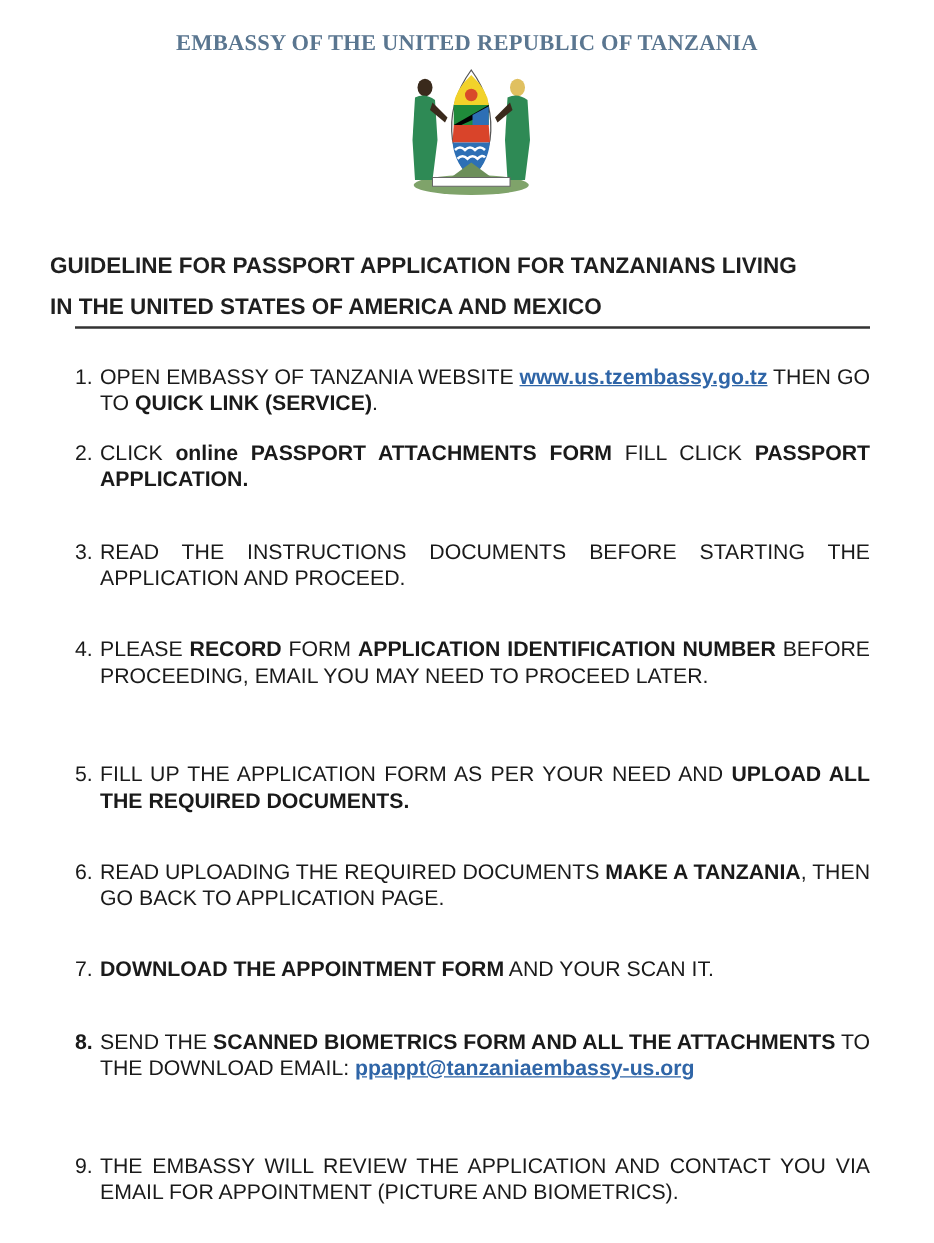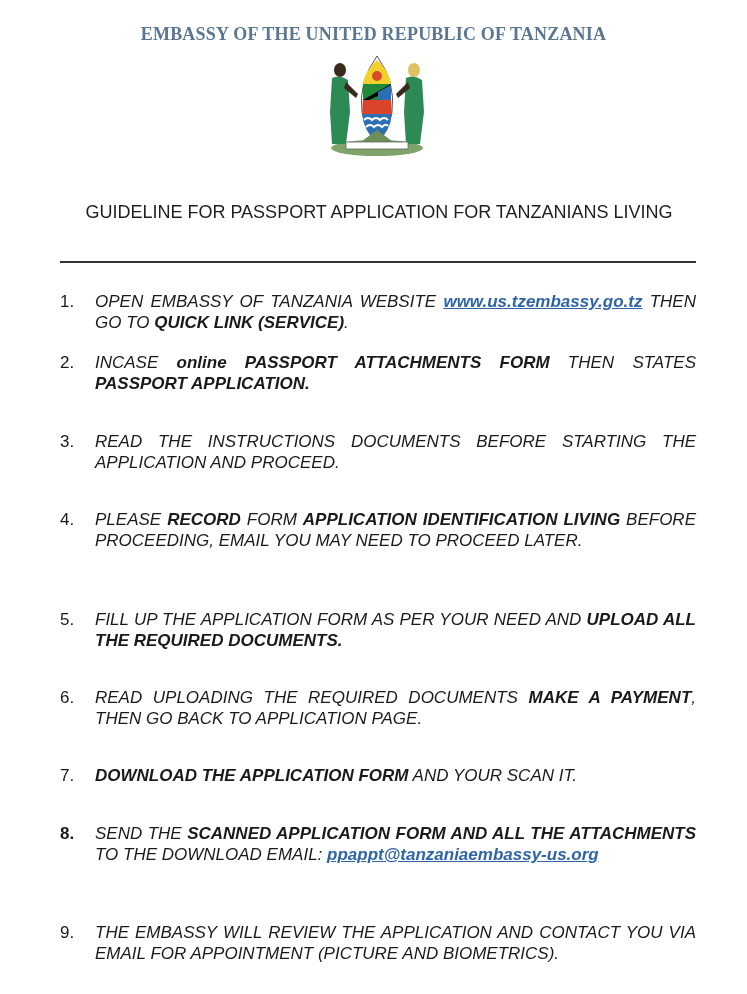--- a/index.html
+++ b/index.html
@@ -2,26 +2,26 @@
 <html><head>
 <meta charset="utf-8">
 <style>
   html, body { margin:0; padding:0; background:#ffffff; }
   body { width:747px; height:994px; position:relative; overflow:hidden;
          font-family:"Liberation Sans", sans-serif; color:#1a1a1a; }
   .hdr-title { position:absolute; top:24px; left:0; width:747px; text-align:center;
                font-family:"Liberation Serif", serif; font-weight:bold; font-size:18px;
                letter-spacing:0.2px; color:#5a7690; }
   .coat { position:absolute; left:318px; top:52px; width:118px; height:108px; }
-  .doc-title { position:absolute; top:196px; left:40px; width:678px; text-align:center;
-               font-weight:normal; font-size:18px; line-height:33px; color:#1f1f1f; }
+  .doc-title { position:absolute; top:196px; left:40px; width:678px; text-align:left;
+               font-weight:bold; font-size:18px; line-height:33px; color:#1f1f1f; }
   .rule { position:absolute; top:261px; left:60px; width:636px; height:2px; background:#333; }
   .step { position:absolute; left:60px; width:636px; font-size:17px; line-height:21px; }
   .step .num { position:absolute; left:0; top:0; width:30px; }
-  .step .txt { margin-left:35px; text-align:justify; text-align-last:left;font-style:italic; }
+  .step .txt { margin-left:20px; text-align:justify; text-align-last:left; }
   .step .txt b { font-weight:bold; }
   .link { color:#2f65a7; text-decoration:underline; font-weight:bold; }
 </style>
 </head>
 <body>
 
 <div class="hdr-title">EMBASSY OF THE UNITED REPUBLIC OF TANZANIA</div>
 
 <div class="coat">
   <svg width="118" height="108" viewBox="0 0 118 108">
@@ -48,76 +48,77 @@
     <path d="M48 75 Q52 71 56 75 Q60 71 64 75 Q68 71 70 74" stroke="#fff" stroke-width="2" fill="none"></path>
 
     <path d="M40 92 L59 78 L78 92 Z" fill="#6d8f5a"></path>
 
     <rect x="28" y="90" width="62" height="7" fill="#fff" stroke="#666" stroke-width="0.8"></rect>
   </svg>
 </div>
 
 <div class="doc-title">
   <div>GUIDELINE FOR PASSPORT APPLICATION FOR TANZANIANS LIVING</div>
+  <div>IN THE UNITED STATES OF AMERICA AND MEXICO</div>
 </div>
 <div class="rule"></div>
 
 <div class="step" style="top:291px">
   <span class="num">1.</span>
   <div class="txt">
     <span>OPEN EMBASSY OF TANZANIA WEBSITE </span><a class="link">www.us.tzembassy.go.tz</a><span> THEN GO TO </span><b>QUICK LINK (SERVICE)</b><span>.</span>
   </div>
 </div>
 
 <div class="step" style="top:352px">
   <span class="num">2.</span>
   <div class="txt">
-    <span>INCASE </span><b>online PASSPORT ATTACHMENTS FORM</b><span> THEN STATES </span><b>PASSPORT APPLICATION.</b>
+    <span>CLICK </span><b>online PASSPORT ATTACHMENTS FORM</b><span> FILL CLICK </span><b>PASSPORT APPLICATION.</b>
   </div>
 </div>
 
 <div class="step" style="top:431px">
   <span class="num">3.</span>
   <div class="txt">
     <span>READ THE INSTRUCTIONS DOCUMENTS BEFORE STARTING THE APPLICATION AND PROCEED.</span>
   </div>
 </div>
 
 <div class="step" style="top:509px">
   <span class="num">4.</span>
   <div class="txt">
-    <span>PLEASE </span><b>RECORD</b><span> FORM </span><b>APPLICATION IDENTIFICATION LIVING</b><span> BEFORE PROCEEDING, EMAIL YOU MAY NEED TO PROCEED LATER.</span>
+    <span>PLEASE </span><b>RECORD</b><span> FORM </span><b>APPLICATION IDENTIFICATION NUMBER</b><span> BEFORE PROCEEDING, EMAIL YOU MAY NEED TO PROCEED LATER.</span>
   </div>
 </div>
 
 <div class="step" style="top:609px">
   <span class="num">5.</span>
   <div class="txt">
     <span>FILL UP THE APPLICATION FORM AS PER YOUR NEED AND </span><b>UPLOAD ALL THE REQUIRED DOCUMENTS.</b>
   </div>
 </div>
 
 <div class="step" style="top:687px">
   <span class="num">6.</span>
   <div class="txt">
-    <span>READ UPLOADING THE REQUIRED DOCUMENTS </span><b>MAKE A PAYMENT</b><span>, THEN GO BACK TO APPLICATION PAGE.</span>
+    <span>READ UPLOADING THE REQUIRED DOCUMENTS </span><b>MAKE A TANZANIA</b><span>, THEN GO BACK TO APPLICATION PAGE.</span>
   </div>
 </div>
 
 <div class="step" style="top:765px">
   <span class="num">7.</span>
   <div class="txt">
-    <b>DOWNLOAD THE APPLICATION FORM</b><span> AND YOUR SCAN IT.</span>
+    <b>DOWNLOAD THE APPOINTMENT FORM</b><span> AND YOUR SCAN IT.</span>
   </div>
 </div>
 
 <div class="step" style="top:823px">
   <b class="num">8.</b>
   <div class="txt">
-    <span>SEND THE </span><b>SCANNED APPLICATION FORM AND ALL THE ATTACHMENTS</b><span> TO THE DOWNLOAD EMAIL: </span><a class="link">ppappt@tanzaniaembassy-us.org</a>
+    <span>SEND THE </span><b>SCANNED BIOMETRICS FORM AND ALL THE ATTACHMENTS</b><span> TO THE DOWNLOAD EMAIL: </span><a class="link">ppappt@tanzaniaembassy-us.org</a>
   </div>
 </div>
 
 <div class="step" style="top:922px">
   <span class="num">9.</span>
   <div class="txt">
     <span>THE EMBASSY WILL REVIEW THE APPLICATION AND CONTACT YOU VIA EMAIL FOR APPOINTMENT (PICTURE AND BIOMETRICS).</span>
   </div>
 </div>
 

